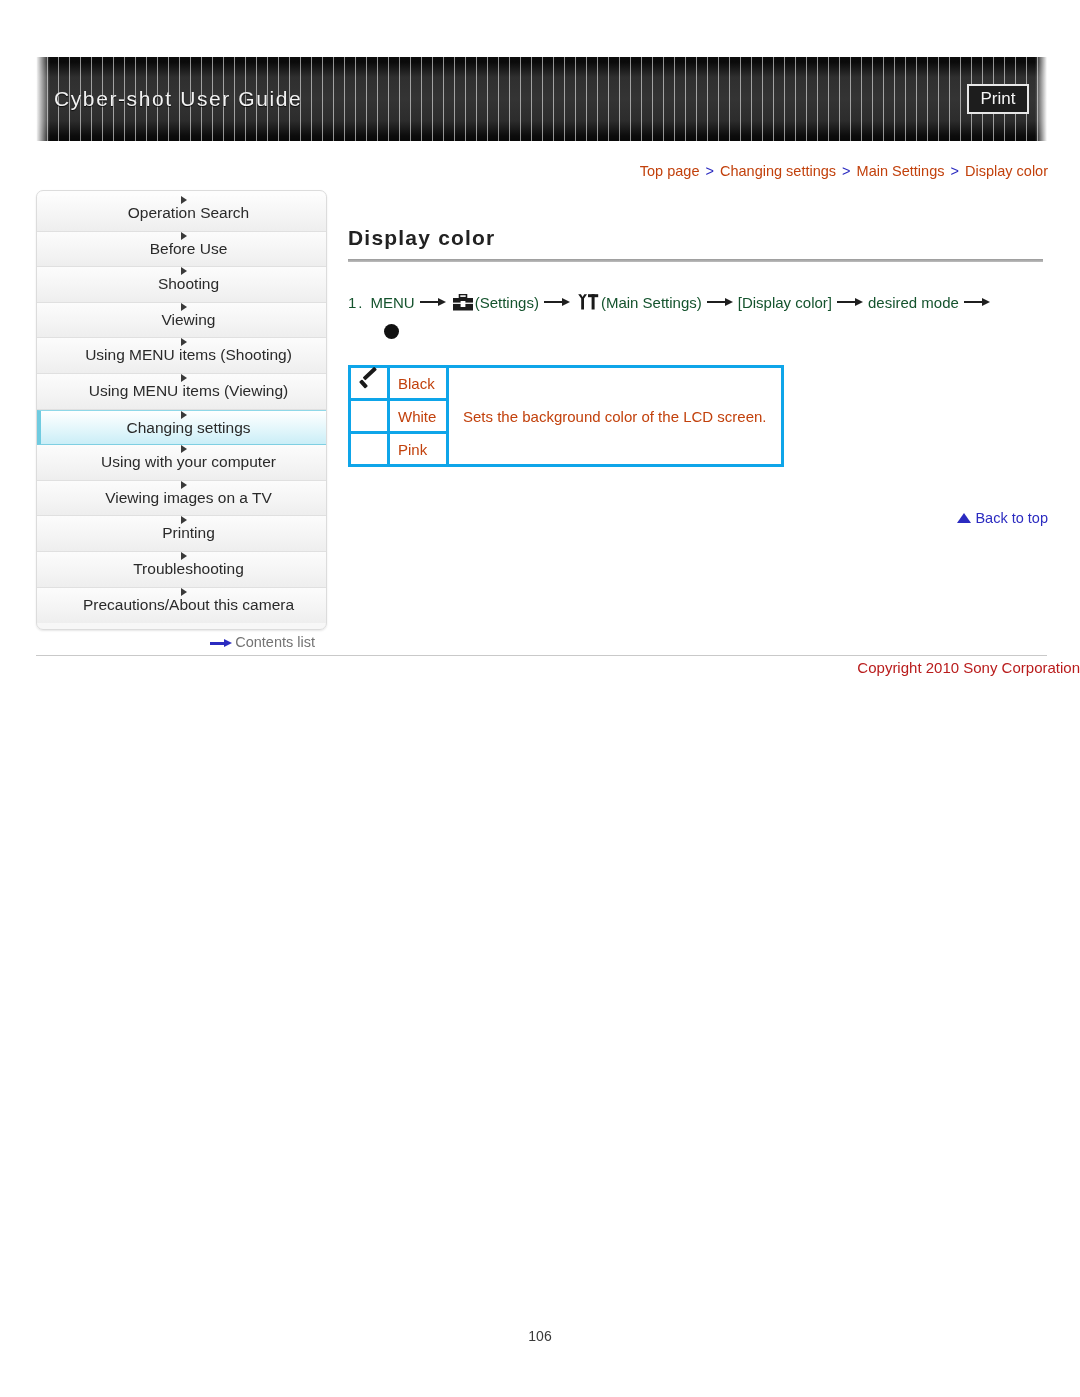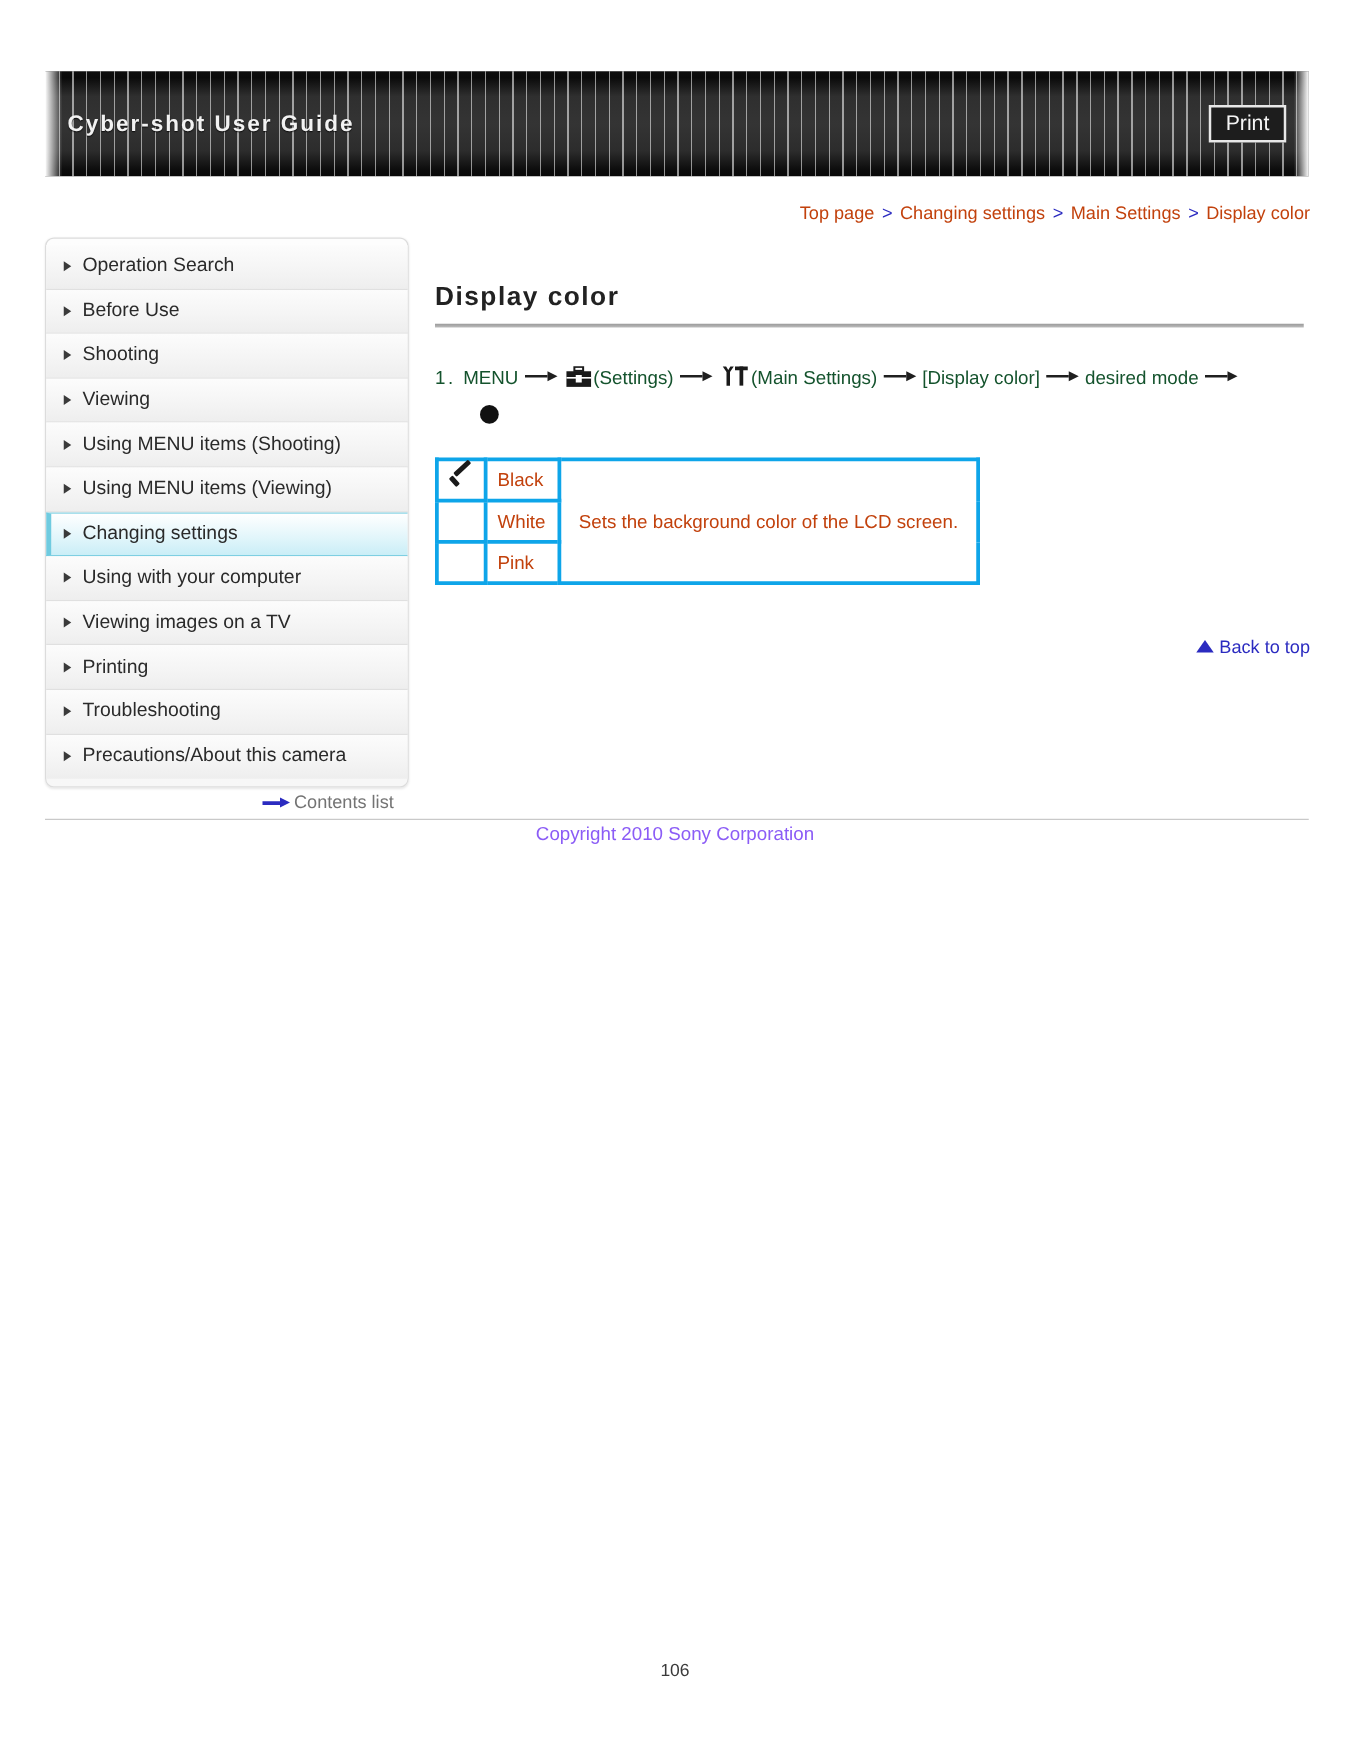--- a/index.html
+++ b/index.html
@@ -43,22 +43,22 @@
   .header-fade-right {
     position: absolute; right: 0; top: 0; width: 12px; height: 100%;
     background: linear-gradient(to left, #ffffff 0%, rgba(255,255,255,0) 100%);
     pointer-events: none;
   }
   .header-title {
     position: absolute;
     left: 18px; top: 50%;
     transform: translateY(-50%);
     color: #f2f2f2;
-    font-size: 18px;
-    font-weight: bold;
+    font-size: 21px;
+    font-weight: normal;
     letter-spacing: 1.6px;
     white-space: nowrap;
     text-shadow: 0 1px 1px rgba(0,0,0,0.8);
   }
   .print-button {
     position: absolute;
     right: 18px; top: 50%;
     transform: translateY(-50%);
     width: 62px; height: 30px;
     border: 2px solid #e8e8e8;
@@ -98,20 +98,21 @@
   }
   .nav-item {
     position: relative;
     height: 35.6px;
     display: flex;
     align-items: center;
     padding-left: 14px;
     cursor: pointer;
     background: linear-gradient(to bottom, #fcfcfc 0%, #f4f4f4 60%, #eeeeee 100%);
     border-bottom: 1px solid #e0e0e0;
+    flex-direction: column;
   }
   .nav-item:last-child { border-bottom: none; }
   .nav-item.active {
     background: linear-gradient(to bottom, #ffffff 0%, #e3f6fb 55%, #caeef7 100%);
     border-top: 1px solid #8fd8e8;
     border-bottom: 1px solid #7ecfe2;
     border-left: 4px solid #6fcbe0;
     padding-left: 10px;
   }
   .nav-arrow {
@@ -307,23 +308,23 @@
   .footer-rule {
     position: absolute;
     left: 36px; top: 655px;
     width: 1011px; height: 1px;
     background: #c9c9c9;
   }
   .copyright {
     position: absolute;
     left: 0; top: 659px;
     width: 1080px;
-    text-align: center;
+    text-align: right;
     font-size: 15px;
-    color: #8b5cf6;
+    color: #b91c1c;
   }
   .page-number {
     position: absolute;
     left: 0; top: 1328px;
     width: 1080px;
     text-align: center;
     font-size: 14px;
     color: #3a3a3a;
   }
 </style>

